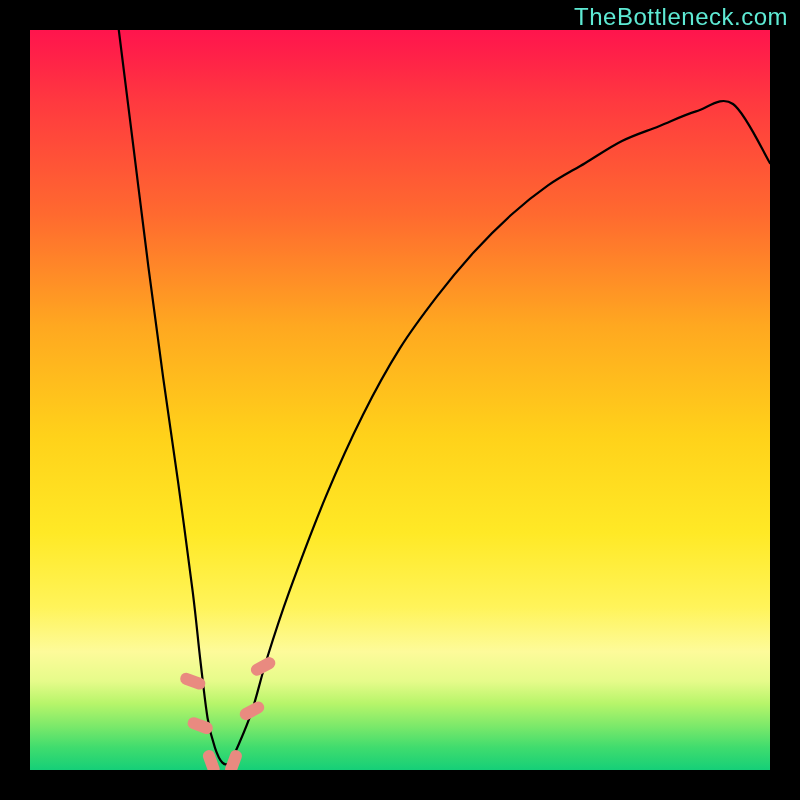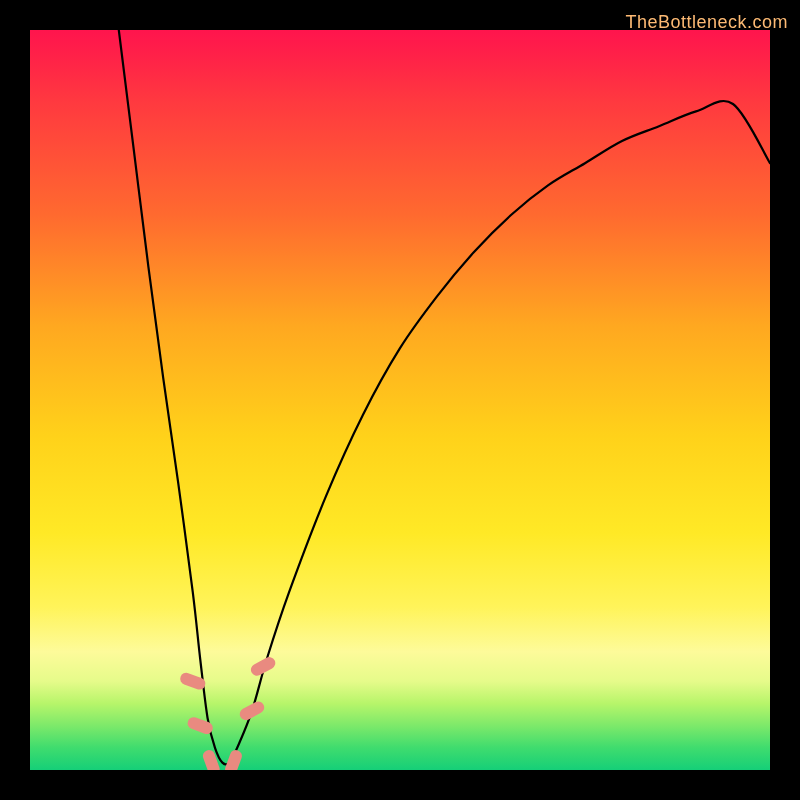--- a/index.html
+++ b/index.html
@@ -27,25 +27,25 @@
       #fdfb9a 84%,
       #e6fb8a 88%,
       #b7f56a 91%,
       #7de96a 94%,
       #3fdc6e 97%,
       #15cf78 100%
     );
   }
   .attribution {
     position: absolute;
-    top: 12px;
+    top: 3px;
     right: 12px;
     font-family: Arial, Helvetica, sans-serif;
-    font-size: 18px;
-    color: #fdba74;
+    font-size: 24px;
+    color: #5eead4;
     letter-spacing: 0.5px;
   }
   svg.curve {
     position: absolute;
     left: 0;
     top: 0;
     width: 740px;
     height: 740px;
   }
   .marker {

